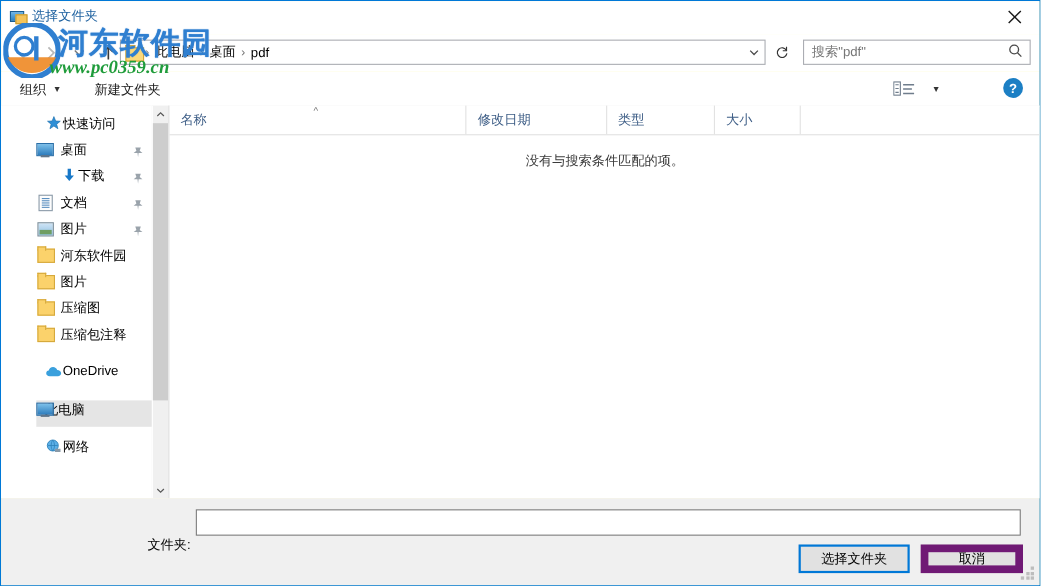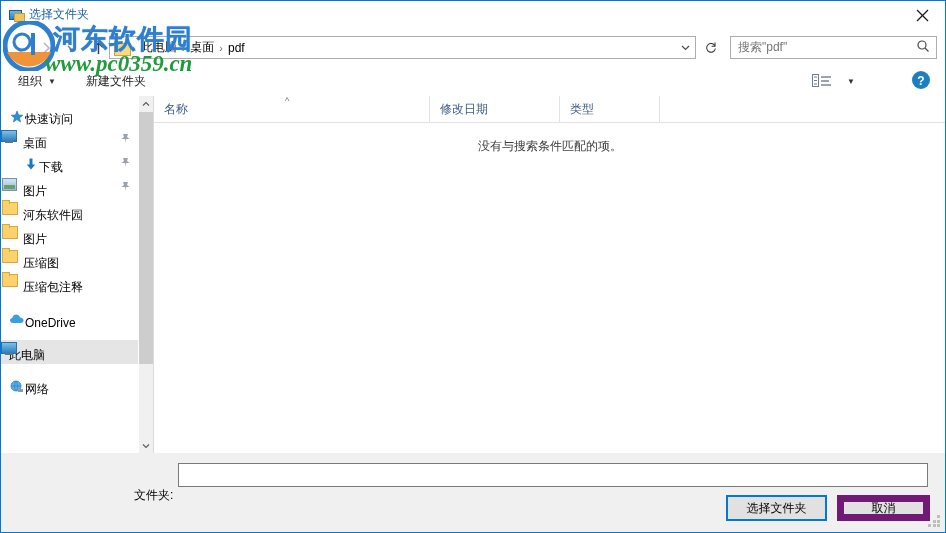--- a/index.html
+++ b/index.html
@@ -88,21 +88,21 @@
     font-size: 27px;
     font-weight: bold;
     color: #2f7fd0;
     letter-spacing: 1px;
     font-family: "DejaVu Sans", sans-serif;
     text-shadow: 0 0 1px #2f7fd0;
   }
   .wm-url {
     position: absolute;
     left: 44px; top: 42px;
-    font-size: 23px;
+    font-size: 17px;
     font-weight: bold;
     font-style: italic;
     color: #1f9c3c;
     font-family: "Liberation Serif", serif;
   }
 
   
   .addressrow {
     position: absolute;
     left: 0; top: 30px;
@@ -259,24 +259,25 @@
   }
   .nav-list {
     position: absolute;
     left: 0; top: 8px;
     width: 138px;
   }
   .nav-row {
     position: relative;
     height: 24px;
     display: flex;
-    align-items: flex-end;
+    align-items: flex-start;
     padding-left: 8px;
     box-sizing: border-box;
     white-space: nowrap;
+    margin-left: 32px;
   }
   .nav-row.selected {
     background: #e5e5e5;
   }
   .nav-row .lbl {
     font-size: 12px;
     color: #000;
     overflow: hidden;
   }
   .nav-row .pin {
@@ -591,20 +592,31 @@
             </svg>
           </span>
           <span class="lbl">下载</span>
           <span class="pin">
             <svg width="11" height="11" viewBox="0 0 11 11">
               <path d="M3 1 L8 1 L7 4 L9.5 6 L6 6 L5.5 10 L5 6 L1.5 6 L4 4 Z" fill="#9aa3ab"></path>
             </svg>
           </span>
         </div>
 
+        <div class="nav-row indent-1">
+          <span class="ic">
+              <span class="ic-doc"></span>
+            </span>
+          <span class="lbl">文档</span>
+          <span class="pin">
+            <svg width="11" height="11" viewBox="0 0 11 11">
+              <path d="M3 1 L8 1 L7 4 L9.5 6 L6 6 L5.5 10 L5 6 L1.5 6 L4 4 Z" fill="#9aa3ab"></path>
+            </svg>
+          </span>
+        </div>
 
         <div class="nav-row indent-1">
           <span class="ic">
               <span class="ic-pic"></span>
             </span>
           <span class="lbl">图片</span>
           <span class="pin">
             <svg width="11" height="11" viewBox="0 0 11 11">
               <path d="M3 1 L8 1 L7 4 L9.5 6 L6 6 L5.5 10 L5 6 L1.5 6 L4 4 Z" fill="#9aa3ab"></path>
             </svg>
@@ -694,20 +706,23 @@
       <div class="col-head">
         <div class="col" style="width:276px">
           <span>名称</span>
           <span class="sort-mark">^</span>
         </div>
         <div class="col" style="width:130px">
           <span>修改日期</span>
         </div>
         <div class="col" style="width:100px">
           <span>类型</span>
+        </div>
+        <div class="col" style="width:80px">
+          <span>大小</span>
         </div>
         <div class="col" style="width:222px;border-right:none"></div>
       </div>
       <div class="empty-msg">没有与搜索条件匹配的项。</div>
     </div>
   </div>
 
   <div class="footer">
     <div class="fld-label">文件夹:</div>
     <div class="fld-input"></div>

